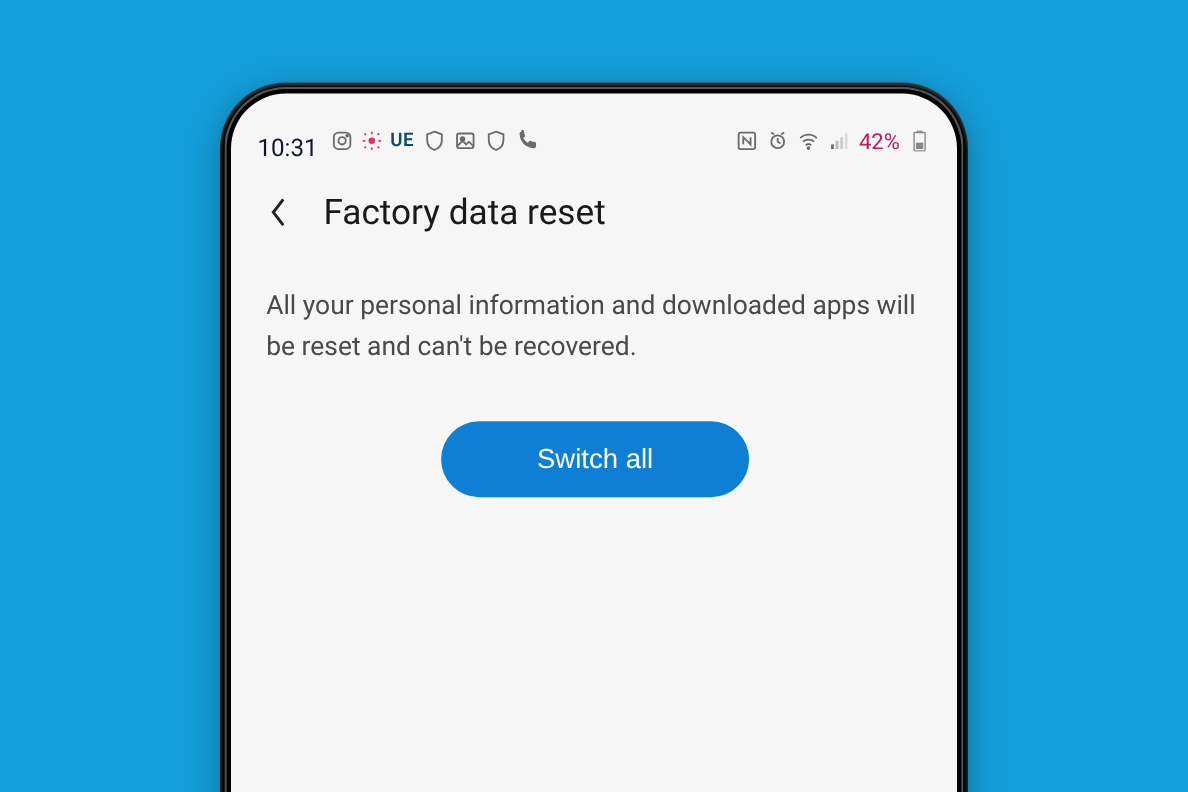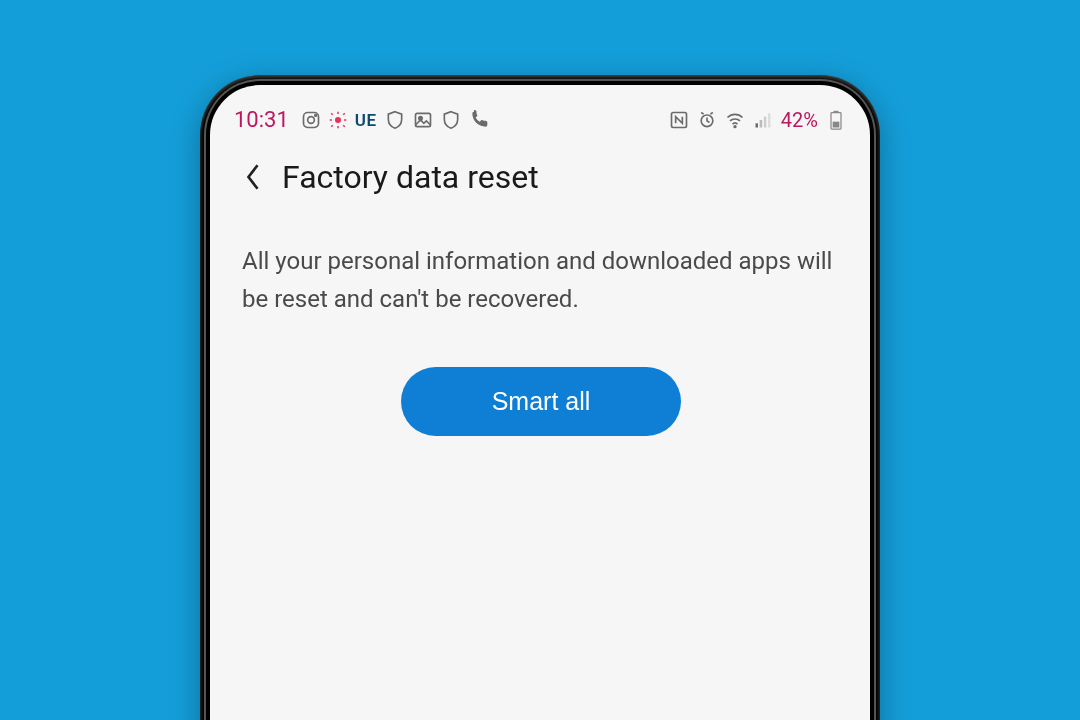--- a/index.html
+++ b/index.html
@@ -47,38 +47,39 @@
     font-size: 20px;
     color: #444;
   }
   .status-left, .status-right {
     display: flex;
     align-items: center;
     gap: 8px;
   }
   .status-time {
     font-size: 22px;
-    color: #be185d;
+    color: #0f172a;
     margin-right: 4px;
+    margin-top: 16px;
   }
   .status-icon {
     display: inline-flex;
     align-items: center;
     justify-content: center;
     width: 20px; height: 20px;
     color: #6b6b6b;
   }
   .status-icon svg { width: 100%; height: 100%; }
   .ue-label { font-size: 17px; font-weight: 600; color: #0c4a6e; letter-spacing: 0.5px; }
   .battery-label { font-size: 20px; color: #be185d; }
   
   .header {
     display: flex;
     align-items: center;
-    gap: 12px;
+    gap: 24px;
     padding: 18px 26px 12px 26px;
   }
   .back-btn {
     width: 34px; height: 34px;
     display: flex; align-items: center; justify-content: center;
     color: #222;
     cursor: pointer;
   }
   .back-btn svg { width: 18px; height: 30px; stroke: #222; stroke-width: 3; fill: none; }
   .page-title {
@@ -214,18 +215,18 @@
         <svg viewBox="0 0 20 32">
             <polyline points="15,3 5,16 15,29"></polyline>
           </svg>
       </div>
       <div class="page-title">Factory data reset</div>
     </div>
 
     <div class="content">
       <p class="para">All your personal information and downloaded apps will be reset and can't be recovered.</p>
       <div class="action-row">
-        <button class="delete-btn">Smart all</button>
+        <button class="delete-btn">Switch all</button>
       </div>
     </div>
 
   </div>
 </div>
 
 </body></html>

